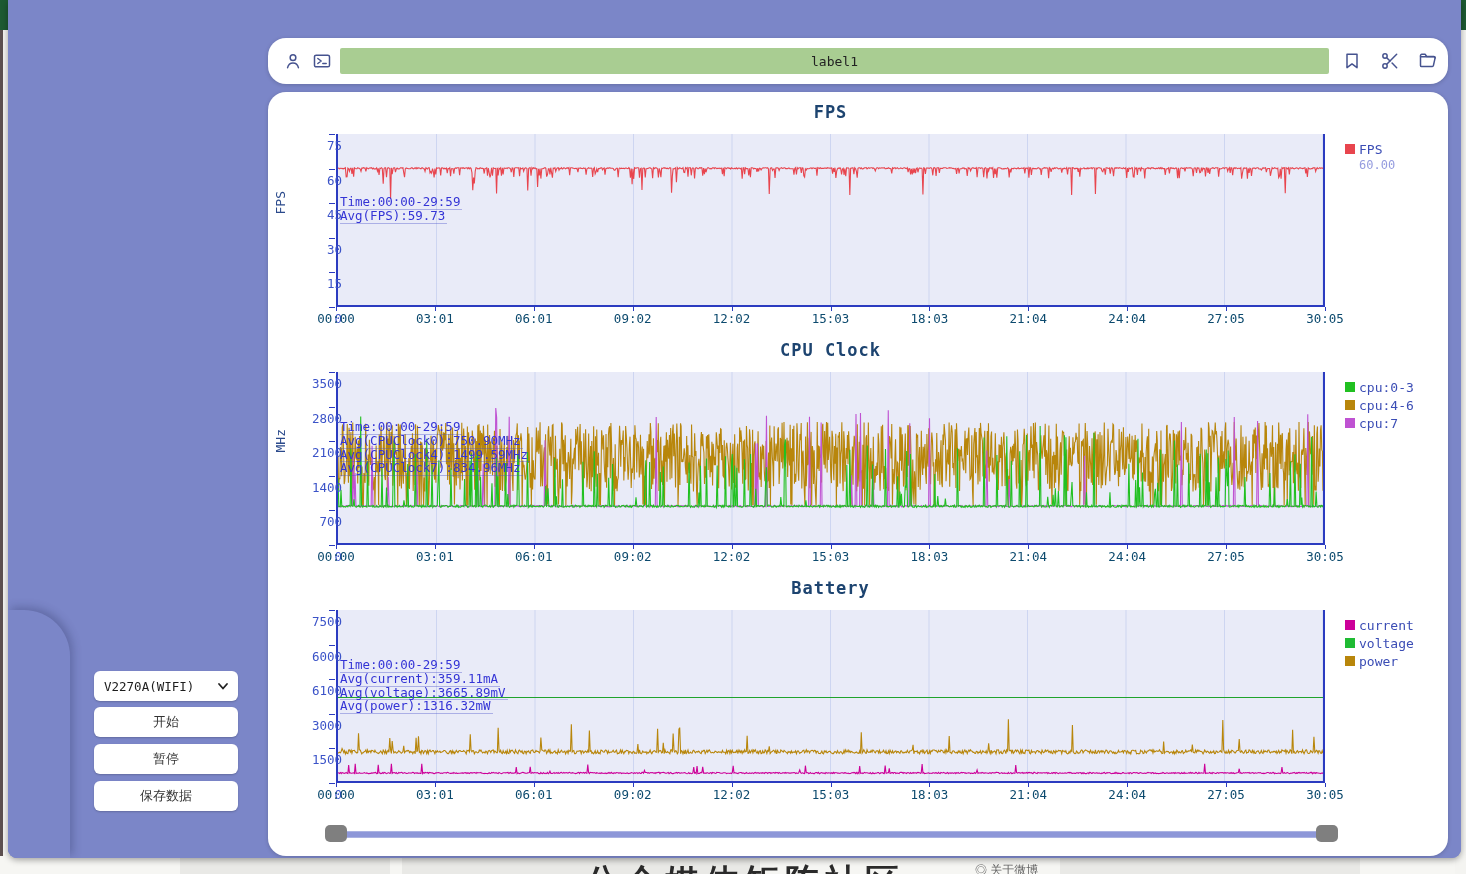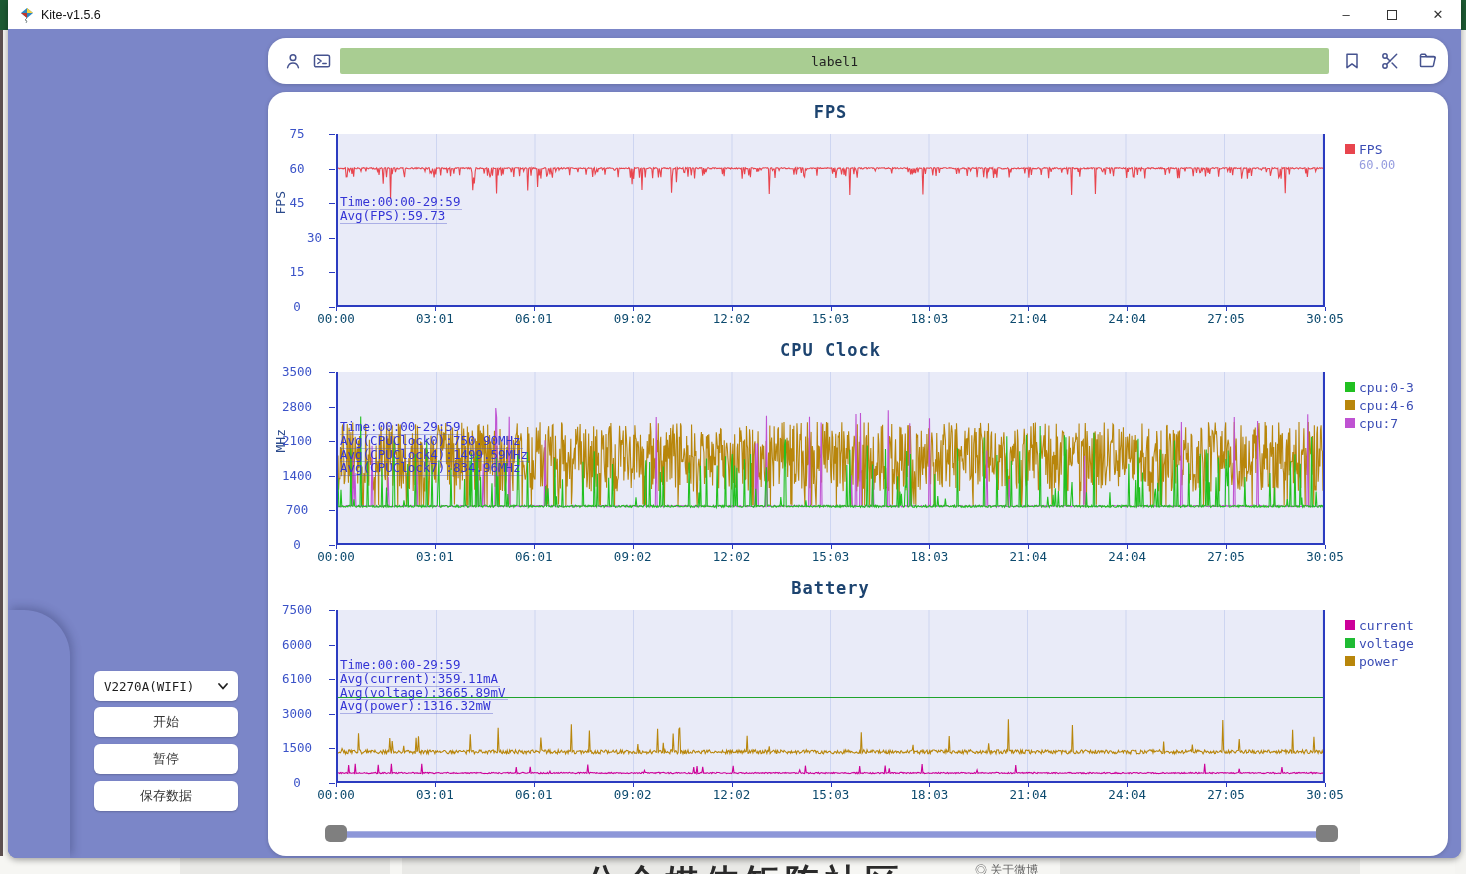--- a/index.html
+++ b/index.html
@@ -55,22 +55,22 @@
   .chart.c2 { top:476px; }
 
   .chart-title { position:absolute; left:0; top:10px; width:1125px; text-align:center;
     font-family:"DejaVu Sans Mono", monospace; font-size:17px; font-weight:bold; color:#1d4470; letter-spacing:1px; }
   .plot { position:absolute; left:68px; top:42px; width:989px; height:173px; background:#e9ebf8;
     border-left:2px solid #2b3bc0; border-bottom:2px solid #2b3bc0; border-right:2px solid #2b3bc0; }
   .plot svg { width:100%; height:100%; display:block; }
   .ylab { position:absolute; left:2px; top:105px; width:20px; text-align:center;
     font-family:"DejaVu Sans Mono", monospace; font-size:13px; color:#2b4a8c;
     transform:rotate(-90deg); transform-origin:center; white-space:nowrap; }
-  .y-tick { position:absolute; left:0; width:58px; text-align:center;
-    font-family:"DejaVu Sans Mono", monospace; font-size:12.5px; color:#3b53c8; }
+  .y-tick { position:absolute; left:16px; width:58px; text-align:right;
+    font-family:"DejaVu Sans Mono", monospace; font-size:12.5px; color:#3b53c8;margin-top:12px; }
   .y-dash { position:absolute; width:6px; height:1px; background:#2b3bc0; left:61px; }
   .x-tick { position:absolute; width:66px; text-align:center;
     font-family:"DejaVu Sans Mono", monospace; font-size:12.5px; color:#0c4a6e; top:219px; }
   .x-dash { position:absolute; width:1px; height:4px; background:#2b3bc0; top:215px; }
 
   .legend { position:absolute; left:1077px; top:48px; }
   .legend-item { display:flex; align-items:center; height:18px; cursor:default; }
   .legend-sq { width:10px; height:10px; margin-right:4px; flex:0 0 auto; }
   .legend-label { font-family:"DejaVu Sans Mono", monospace; font-size:13px; color:#3b4db5; white-space:nowrap; }
   .legend-sub { font-family:"DejaVu Sans Mono", monospace; font-size:12px; color:#959cdf; margin-left:14px; height:14px; }
@@ -117,36 +117,20 @@
 <div class="desktop-strip">
   <div class="strip-block" style="left:180px;width:210px;"></div>
   <div class="strip-block" style="left:402px;width:358px;"></div>
   <div class="strip-block" style="left:1060px;width:300px;"></div>
   <div class="strip-big-text">公众媒体矩阵社区</div>
   <div class="strip-about">◎ 关于微博</div>
 </div>
 
 <div class="window">
 
-  <div class="titlebar">
-    <svg class="app-icon" viewBox="0 0 16 16">
-      <polygon points="8,1 14,6 8,11 2,6" fill="#2e86c1"></polygon>
-      <polygon points="8,1 14,6 8,6" fill="#f4d03f"></polygon>
-      <polygon points="2,6 8,6 8,11" fill="#c0392b"></polygon>
-      <path d="M8 11 L6 13 L8 14 L7 16" stroke="#7f8c8d" fill="none" stroke-width="1"></path>
-    </svg>
-    <span class="titlebar-title">Kite-v1.5.6</span>
-    <div class="win-controls">
-      <button class="win-btn">–</button>
-      <button class="win-btn">
-          <span class="max-box"></span>
-        </button>
-      <button class="win-btn">✕</button>
-    </div>
-  </div>
 
   <div class="content">
 
     <div class="topbar">
       <span class="tb-icon tb-left1">
         <svg viewBox="0 0 24 24" fill="none" stroke="currentColor" stroke-width="1.8" stroke-linecap="round">
           <circle cx="12" cy="8" r="3.4"></circle>
             <path d="M5.5 20c1-4 4-5.5 6.5-5.5s5.5 1.5 6.5 5.5"></path>
         </svg>
       </span>

